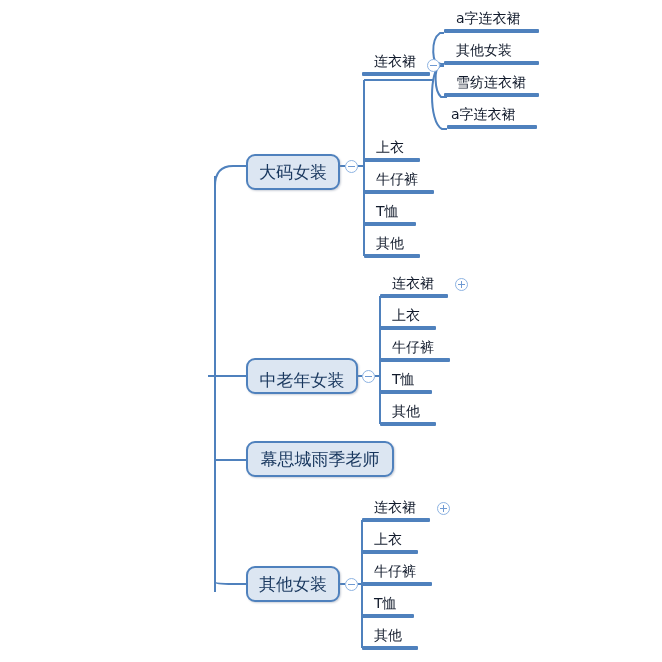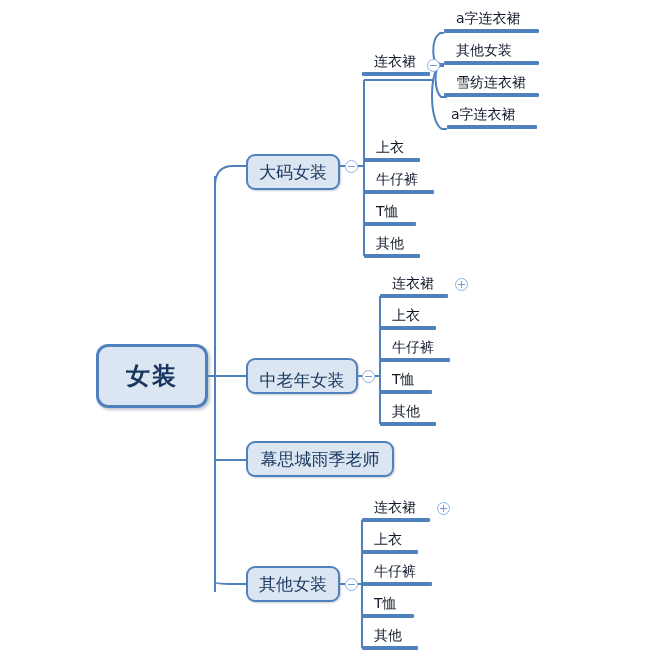--- a/index.html
+++ b/index.html
@@ -163,23 +163,20 @@
       <path d="M358 584 H362"></path>
       <path d="M362 520 V648"></path>
       <path d="M362 520 H430"></path>
       <path d="M362 552 H418"></path>
       <path d="M362 584 H432"></path>
       <path d="M362 616 H414"></path>
       <path d="M362 648 H418"></path>
     </g>
   </svg>
 
-  <div class="root-node" id="root-node" style="left: 96px; top: 344px; width: 112px; height: 64px;">
-    <span class="label">女装</span>
-  </div>
 
   <div id="nodes-layer">
       <div class="box-node" style="left: 246px; top: 148px; width: 94px; height: 36px; margin-top: 6px;">
         <span class="label">大码女装</span>
       </div>
       <div class="toggle" title="大码女装" style="left: 345px; top: 160px;"></div>
       <div class="bar-node" style="left: 362px; top: 52px;">
         <span class="label" style="margin-left: 8px;">连衣裙</span>
         <span class="rule" style="width: 68px; margin-left: 0px;"></span>
       </div>

